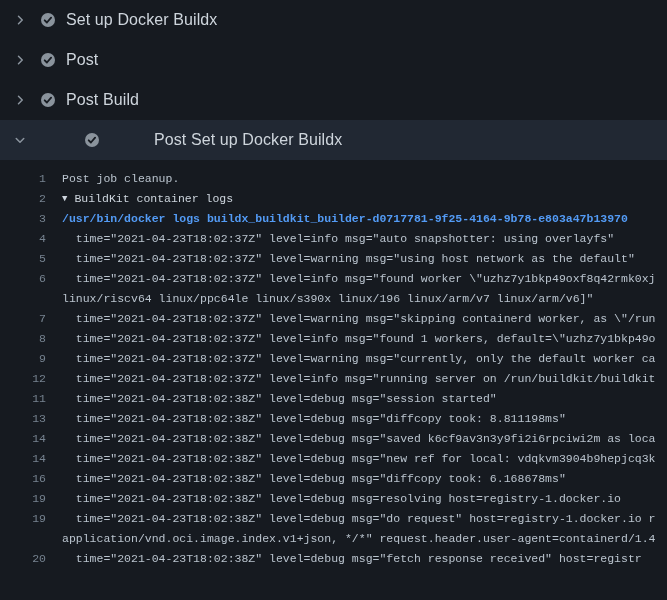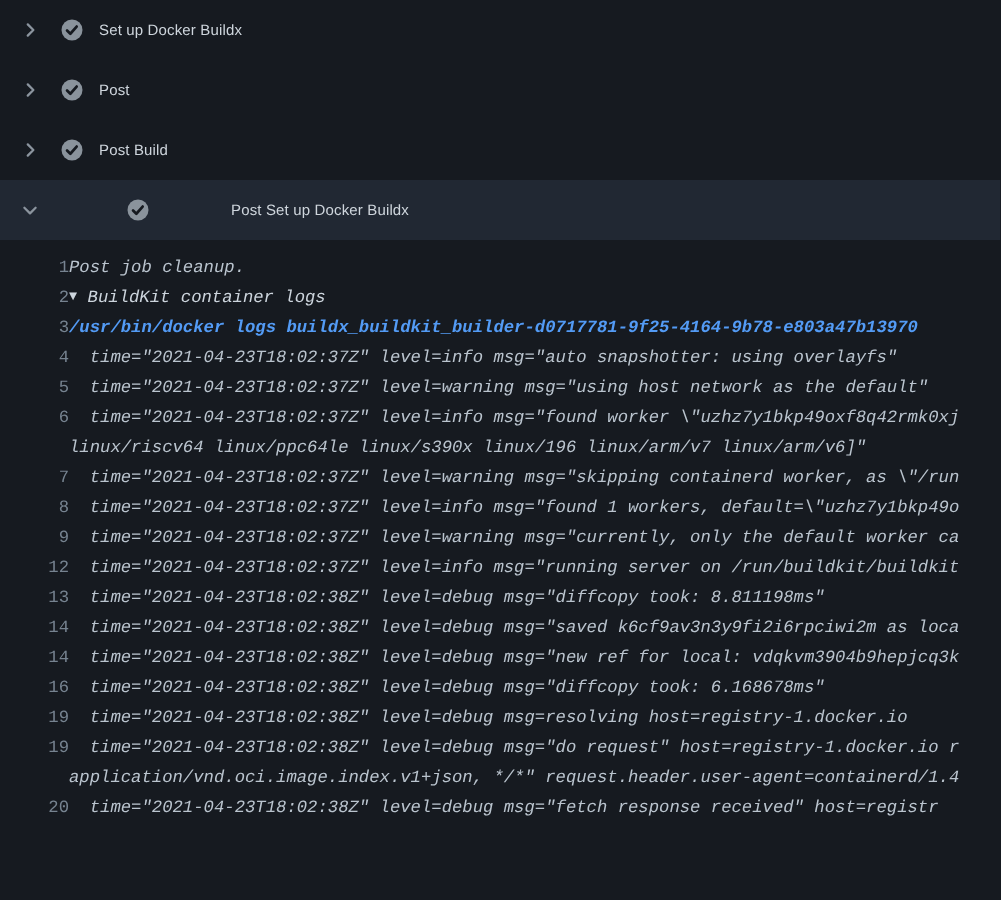--- a/index.html
+++ b/index.html
@@ -32,21 +32,21 @@
   .check {
     width: 16px; height: 16px;
     display: inline-flex;
     align-items: center;
     justify-content: center;
     margin-left: 12px;
     flex: 0 0 16px;
   }
   .slabel {
     margin-left: 10px;
-    font-size: 10px;
+    font-size: 16px;
     color: #ced5dc;
     letter-spacing: 0.1px;
   }
 
   
   .log {
     padding-top: 9px;
     font-family: "Liberation Mono", "DejaVu Sans Mono", monospace;
     font-size: 11.5px;
     line-height: 20px;
@@ -59,24 +59,24 @@
   }
   .ln {
     flex: 0 0 46px;
     text-align: right;
     color: #768390;
     user-select: none;
     cursor: pointer;
     text-decoration: none;
   }
   .lt {
+    margin-left: 16px;
     color: #bac4ce;
     flex: 1 1 auto;
     overflow: hidden;
-    font-style: italic;
   }
   .log-line.cmd .lt { color: #539bf5; font-weight: bold; }
   .log-line.grp { cursor: pointer; }
   .log-line.grp .lt { color: #cdd5dd; }
   .tri {
     display: inline-block;
     font-size: 9px;
     margin-right: 7px;
     color: #cdd5dd;
     transform: translateY(-1px);
@@ -152,20 +152,21 @@
       <div class="log-line grp"><a class="ln">2</a><span class="lt"><span class="tri">▼</span>BuildKit container logs</span></div>
       <div class="log-line cmd"><a class="ln">3</a><span class="lt">/usr/bin/docker logs buildx_buildkit_builder-d0717781-9f25-4164-9b78-e803a47b13970</span></div>
       <div class="log-line"><a class="ln">4</a><span class="lt">  time="2021-04-23T18:02:37Z" level=info msg="auto snapshotter: using overlayfs"</span></div>
       <div class="log-line"><a class="ln">5</a><span class="lt">  time="2021-04-23T18:02:37Z" level=warning msg="using host network as the default"</span></div>
       <div class="log-line"><a class="ln">6</a><span class="lt">  time="2021-04-23T18:02:37Z" level=info msg="found worker \"uzhz7y1bkp49oxf8q42rmk0xj</span></div>
       <div class="log-line"><a class="ln"></a><span class="lt">linux/riscv64 linux/ppc64le linux/s390x linux/196 linux/arm/v7 linux/arm/v6]"</span></div>
       <div class="log-line"><a class="ln">7</a><span class="lt">  time="2021-04-23T18:02:37Z" level=warning msg="skipping containerd worker, as \"/run</span></div>
       <div class="log-line"><a class="ln">8</a><span class="lt">  time="2021-04-23T18:02:37Z" level=info msg="found 1 workers, default=\"uzhz7y1bkp49o</span></div>
       <div class="log-line"><a class="ln">9</a><span class="lt">  time="2021-04-23T18:02:37Z" level=warning msg="currently, only the default worker ca</span></div>
       <div class="log-line"><a class="ln">12</a><span class="lt">  time="2021-04-23T18:02:37Z" level=info msg="running server on /run/buildkit/buildkit</span></div>
+      <div class="log-line"><a class="ln">11</a><span class="lt">  time="2021-04-23T18:02:38Z" level=debug msg="session started"</span></div>
       <div class="log-line"><a class="ln">13</a><span class="lt">  time="2021-04-23T18:02:38Z" level=debug msg="diffcopy took: 8.811198ms"</span></div>
       <div class="log-line"><a class="ln">14</a><span class="lt">  time="2021-04-23T18:02:38Z" level=debug msg="saved k6cf9av3n3y9fi2i6rpciwi2m as loca</span></div>
       <div class="log-line"><a class="ln">14</a><span class="lt">  time="2021-04-23T18:02:38Z" level=debug msg="new ref for local: vdqkvm3904b9hepjcq3k</span></div>
       <div class="log-line"><a class="ln">16</a><span class="lt">  time="2021-04-23T18:02:38Z" level=debug msg="diffcopy took: 6.168678ms"</span></div>
       <div class="log-line"><a class="ln">19</a><span class="lt">  time="2021-04-23T18:02:38Z" level=debug msg=resolving host=registry-1.docker.io</span></div>
       <div class="log-line"><a class="ln">19</a><span class="lt">  time="2021-04-23T18:02:38Z" level=debug msg="do request" host=registry-1.docker.io r</span></div>
       <div class="log-line"><a class="ln"></a><span class="lt">application/vnd.oci.image.index.v1+json, */*" request.header.user-agent=containerd/1.4</span></div>
       <div class="log-line"><a class="ln">20</a><span class="lt">  time="2021-04-23T18:02:38Z" level=debug msg="fetch response received" host=registr</span></div>
     </div>
 

